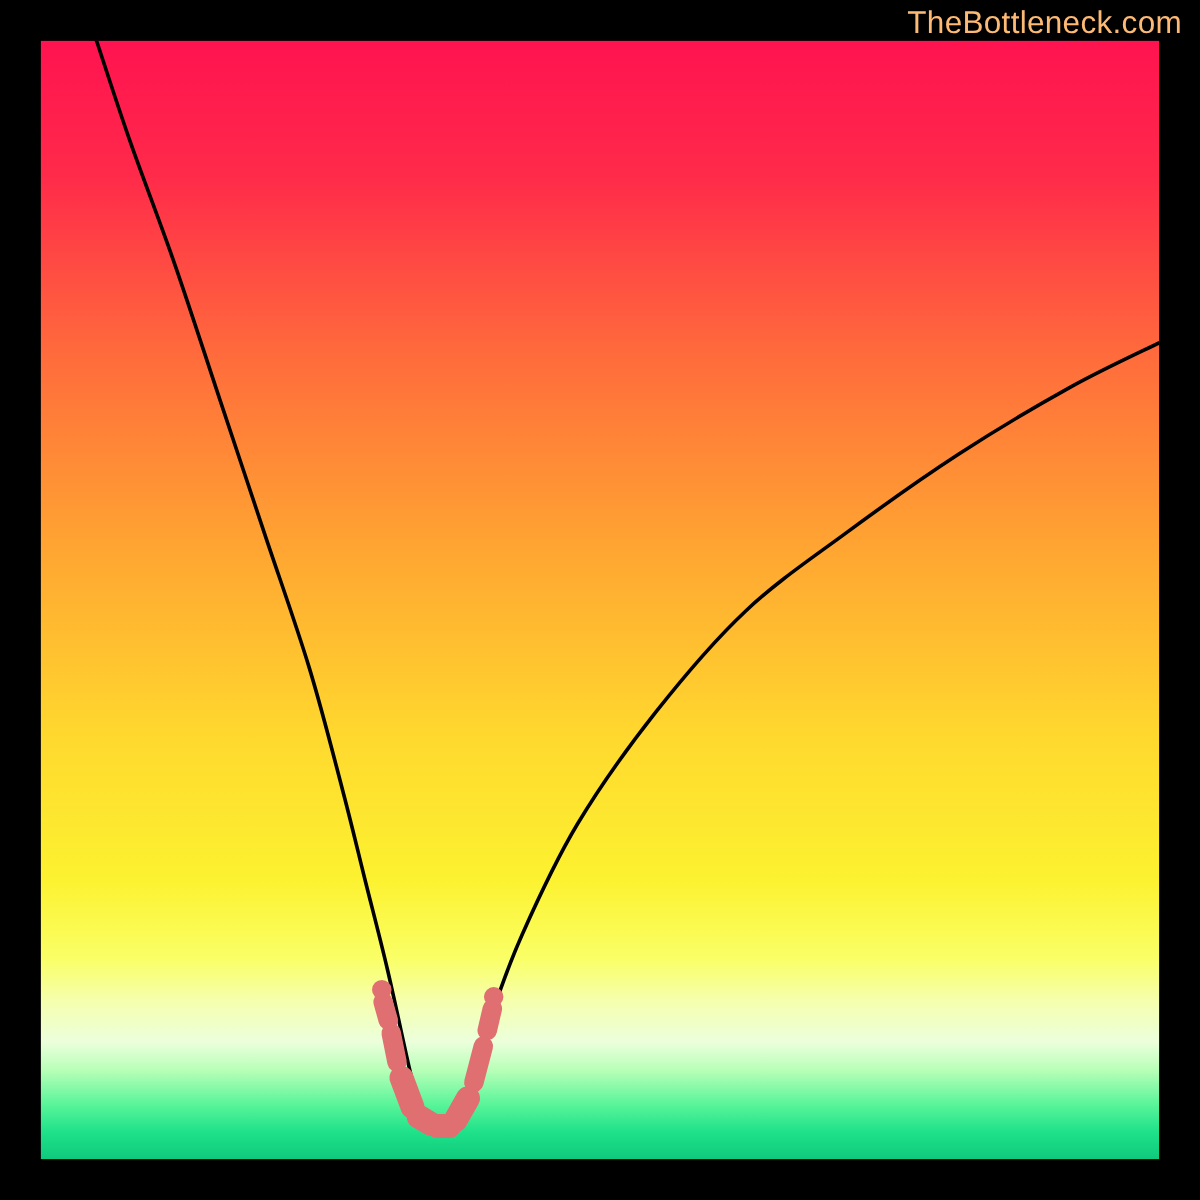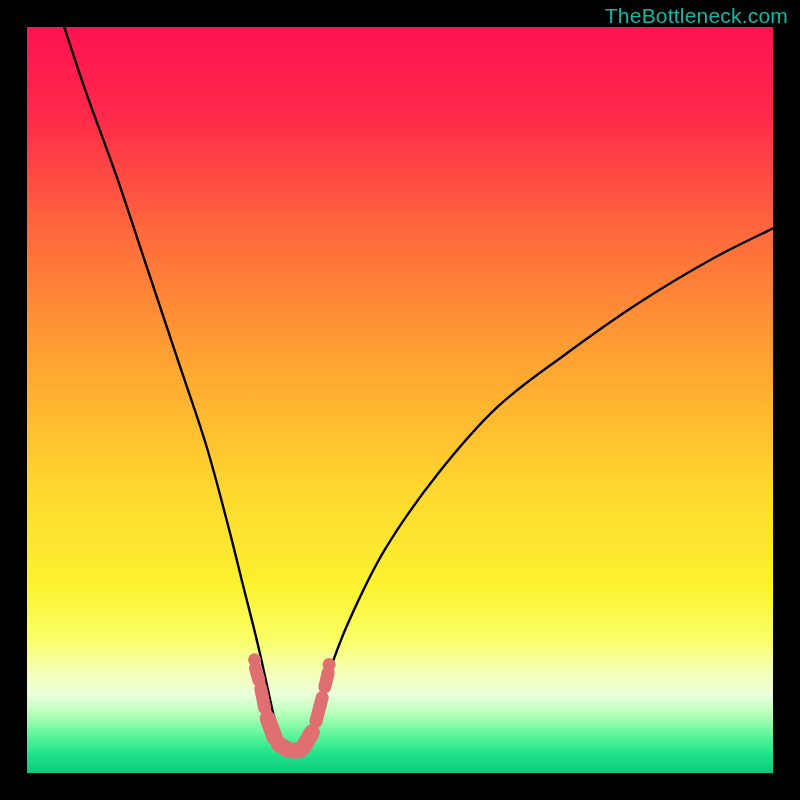--- a/index.html
+++ b/index.html
@@ -40,21 +40,21 @@
     width: 746px;
     height: 746px;
   }
   .watermark {
     position: absolute;
     top: 4px;
     right: 12px;
     font-family: Arial, Helvetica, sans-serif;
     font-size: 21px;
     font-weight: 500;
-    color: #14b8a6;
+    color: #fdba74;
     letter-spacing: 0.2px;
   }
 </style>
 </head>
 <body>
 
 <div class="frame">
 
   <div class="plot-area">
     <svg class="gradient" viewBox="0 0 746 746" preserveAspectRatio="none">

